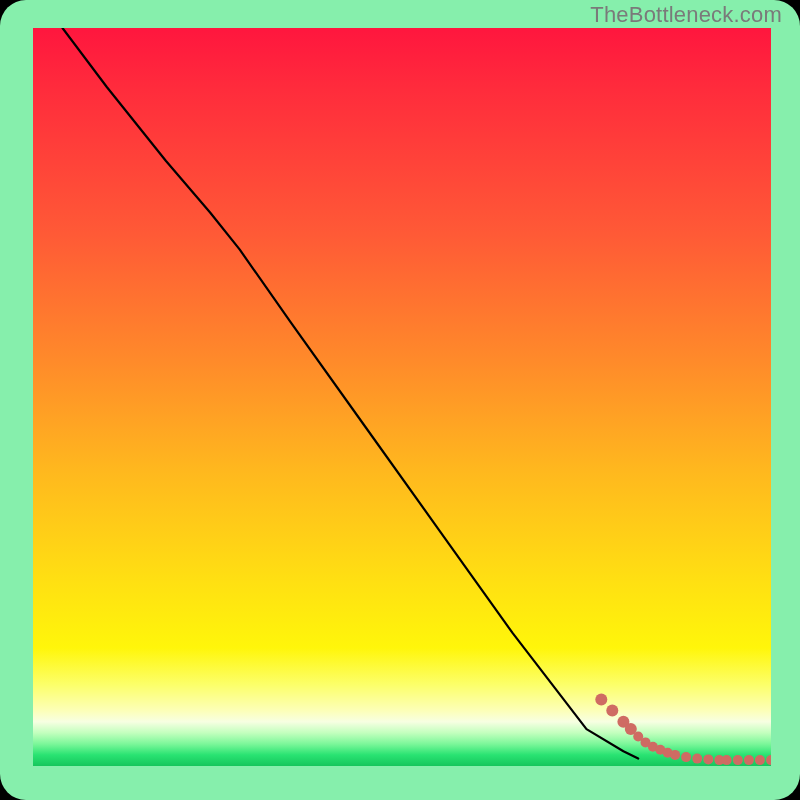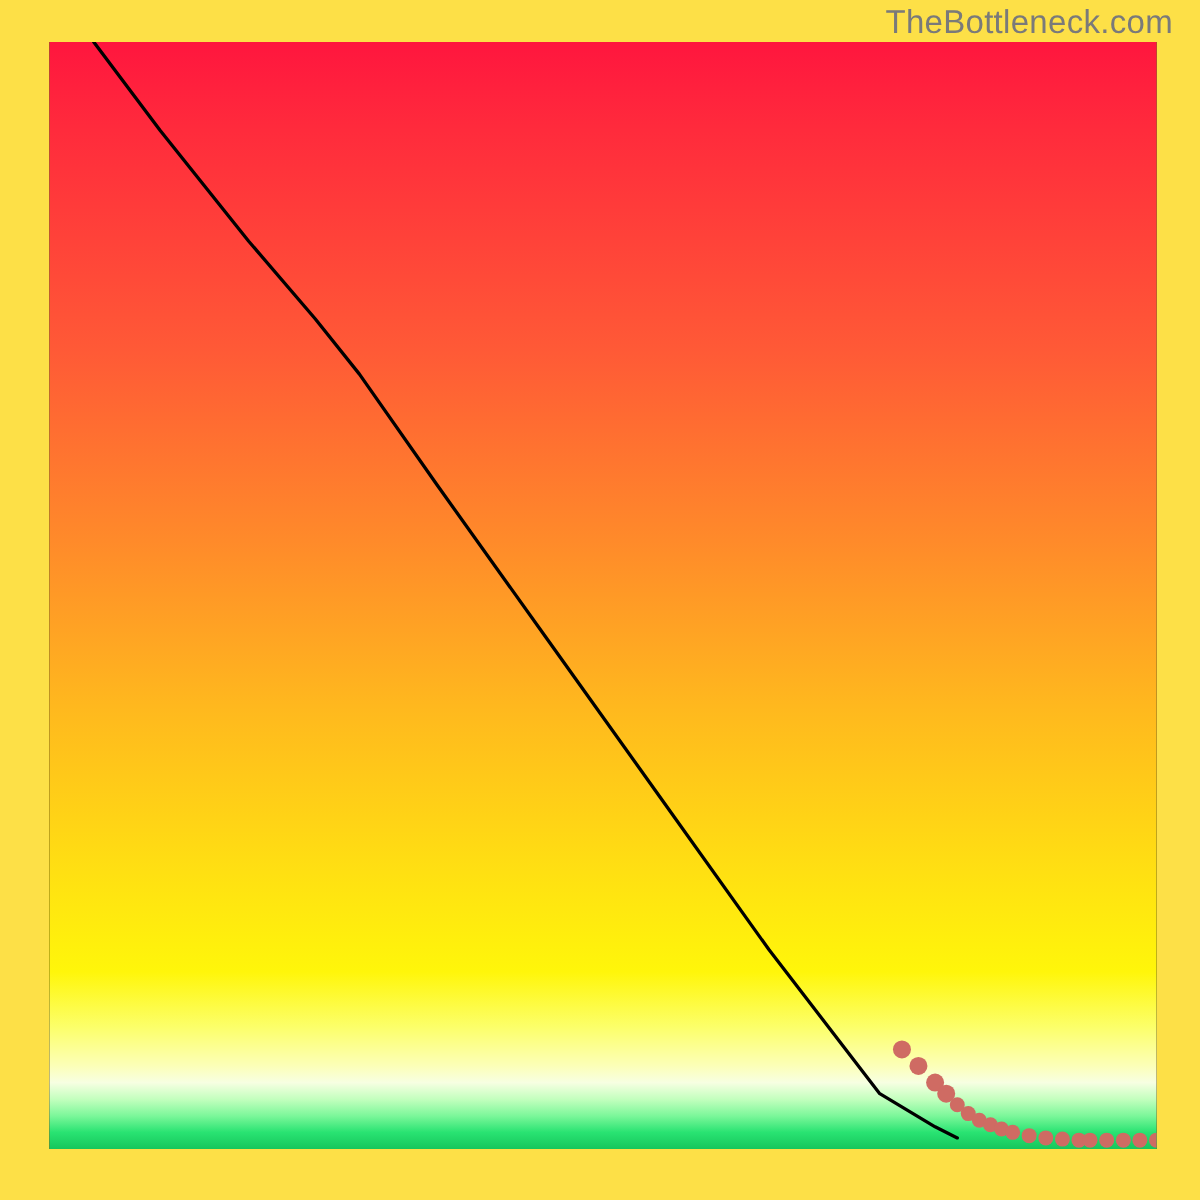--- a/index.html
+++ b/index.html
@@ -8,21 +8,22 @@
     width: 800px;
     height: 800px;
     background: #000;
     overflow: hidden;
     font-family: Arial, Helvetica, sans-serif;
   }
   .outer {
     position: relative;
     width: 800px;
     height: 800px;
-    background: #fde047;
+    background: #86efac;
+    border-radius: 26px;
   }
   .watermark {
     position: absolute;
     top: 2px;
     right: 18px;
     color: #7a7a7a;
     font-size: 22px;
     font-weight: 400;
     letter-spacing: 0.2px;
     z-index: 20;

